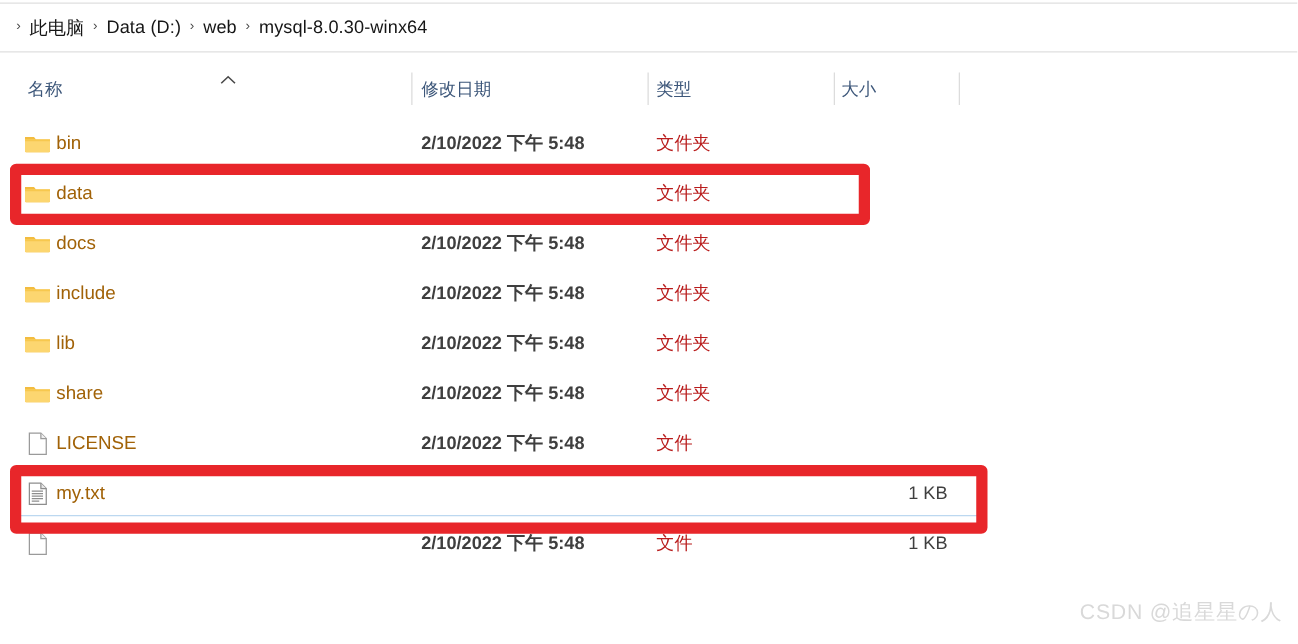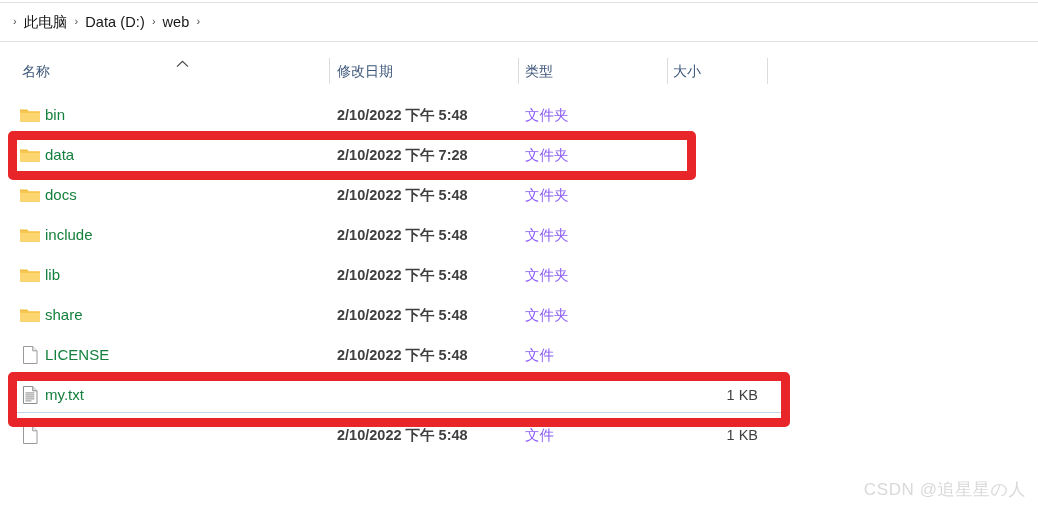--- a/index.html
+++ b/index.html
@@ -103,42 +103,42 @@
     width: 22px;
     height: 22px;
   }
   .cell-name {
     position: absolute;
     left: 45px;
     top: 0;
     height: 40px;
     line-height: 40px;
     font-size: 15px;
-    color: #15803d;
+    color: #a16207;
     white-space: nowrap;
   }
   .cell-date {
     position: absolute;
     left: 337px;
     top: 0;
     height: 40px;
     line-height: 40px;
     font-size: 14.5px;
     color: #3f3f3f;
     white-space: nowrap;
     font-weight: bold;
   }
   .cell-type {
     position: absolute;
     left: 525px;
     top: 0;
     height: 40px;
     line-height: 40px;
     font-size: 14.5px;
-    color: #8b5cf6;
+    color: #b91c1c;
     white-space: nowrap;
   }
   .cell-size {
     position: absolute;
     left: 648px;
     width: 110px;
     top: 0;
     height: 40px;
     line-height: 40px;
     font-size: 14.5px;
@@ -192,20 +192,21 @@
 <div class="hline under-breadcrumb"></div>
 
 <div class="breadcrumb" id="breadcrumb">
     <span class="bc-chev">›</span>
     <span class="bc-seg">此电脑</span>
     <span class="bc-chev">›</span>
     <span class="bc-seg">Data (D:)</span>
     <span class="bc-chev">›</span>
     <span class="bc-seg">web</span>
     <span class="bc-chev">›</span>
+    <span class="bc-seg">mysql-8.0.30-winx64</span>
   </div>
 
 <div class="col-header" id="col-header">
     <div class="col-title" style="left:22px">名称</div>
     <div class="col-title" style="left:337px">修改日期</div>
     <div class="col-title" style="left:525px">类型</div>
     <div class="col-title" style="left:673px">大小</div>
     <div class="col-divider" style="left:329px"></div>
     <div class="col-divider" style="left:518px"></div>
     <div class="col-divider" style="left:667px"></div>
@@ -231,21 +232,20 @@
     </div>
     <div class="file-row">
       <div class="cell-icon">
         <svg class="folder-ico" width="22" height="22" viewBox="0 0 22 22" xmlns="http://www.w3.org/2000/svg">
           <path d="M1 5.5h7.2l1.6 2.1H21v9.2a1 1 0 0 1-1 1H2a1 1 0 0 1-1-1z" fill="#f3bc3f"></path>
           <path d="M1 7.6h20v9.2a1 1 0 0 1-1 1H2a1 1 0 0 1-1-1z" fill="#fcd670"></path>
           <path d="M1 7.6h20v1.3H1z" fill="#f7c84e"></path>
         </svg>
       </div>
       <div class="cell-name">data</div>
-      <div class="cell-date">2/10/2022 下午 7:28</div>
       <div class="cell-type">文件夹</div>
       <div class="cell-size"></div>
     </div>
     <div class="file-row">
       <div class="cell-icon">
         <svg class="folder-ico" width="22" height="22" viewBox="0 0 22 22" xmlns="http://www.w3.org/2000/svg">
           <path d="M1 5.5h7.2l1.6 2.1H21v9.2a1 1 0 0 1-1 1H2a1 1 0 0 1-1-1z" fill="#f3bc3f"></path>
           <path d="M1 7.6h20v9.2a1 1 0 0 1-1 1H2a1 1 0 0 1-1-1z" fill="#fcd670"></path>
           <path d="M1 7.6h20v1.3H1z" fill="#f7c84e"></path>
         </svg>

